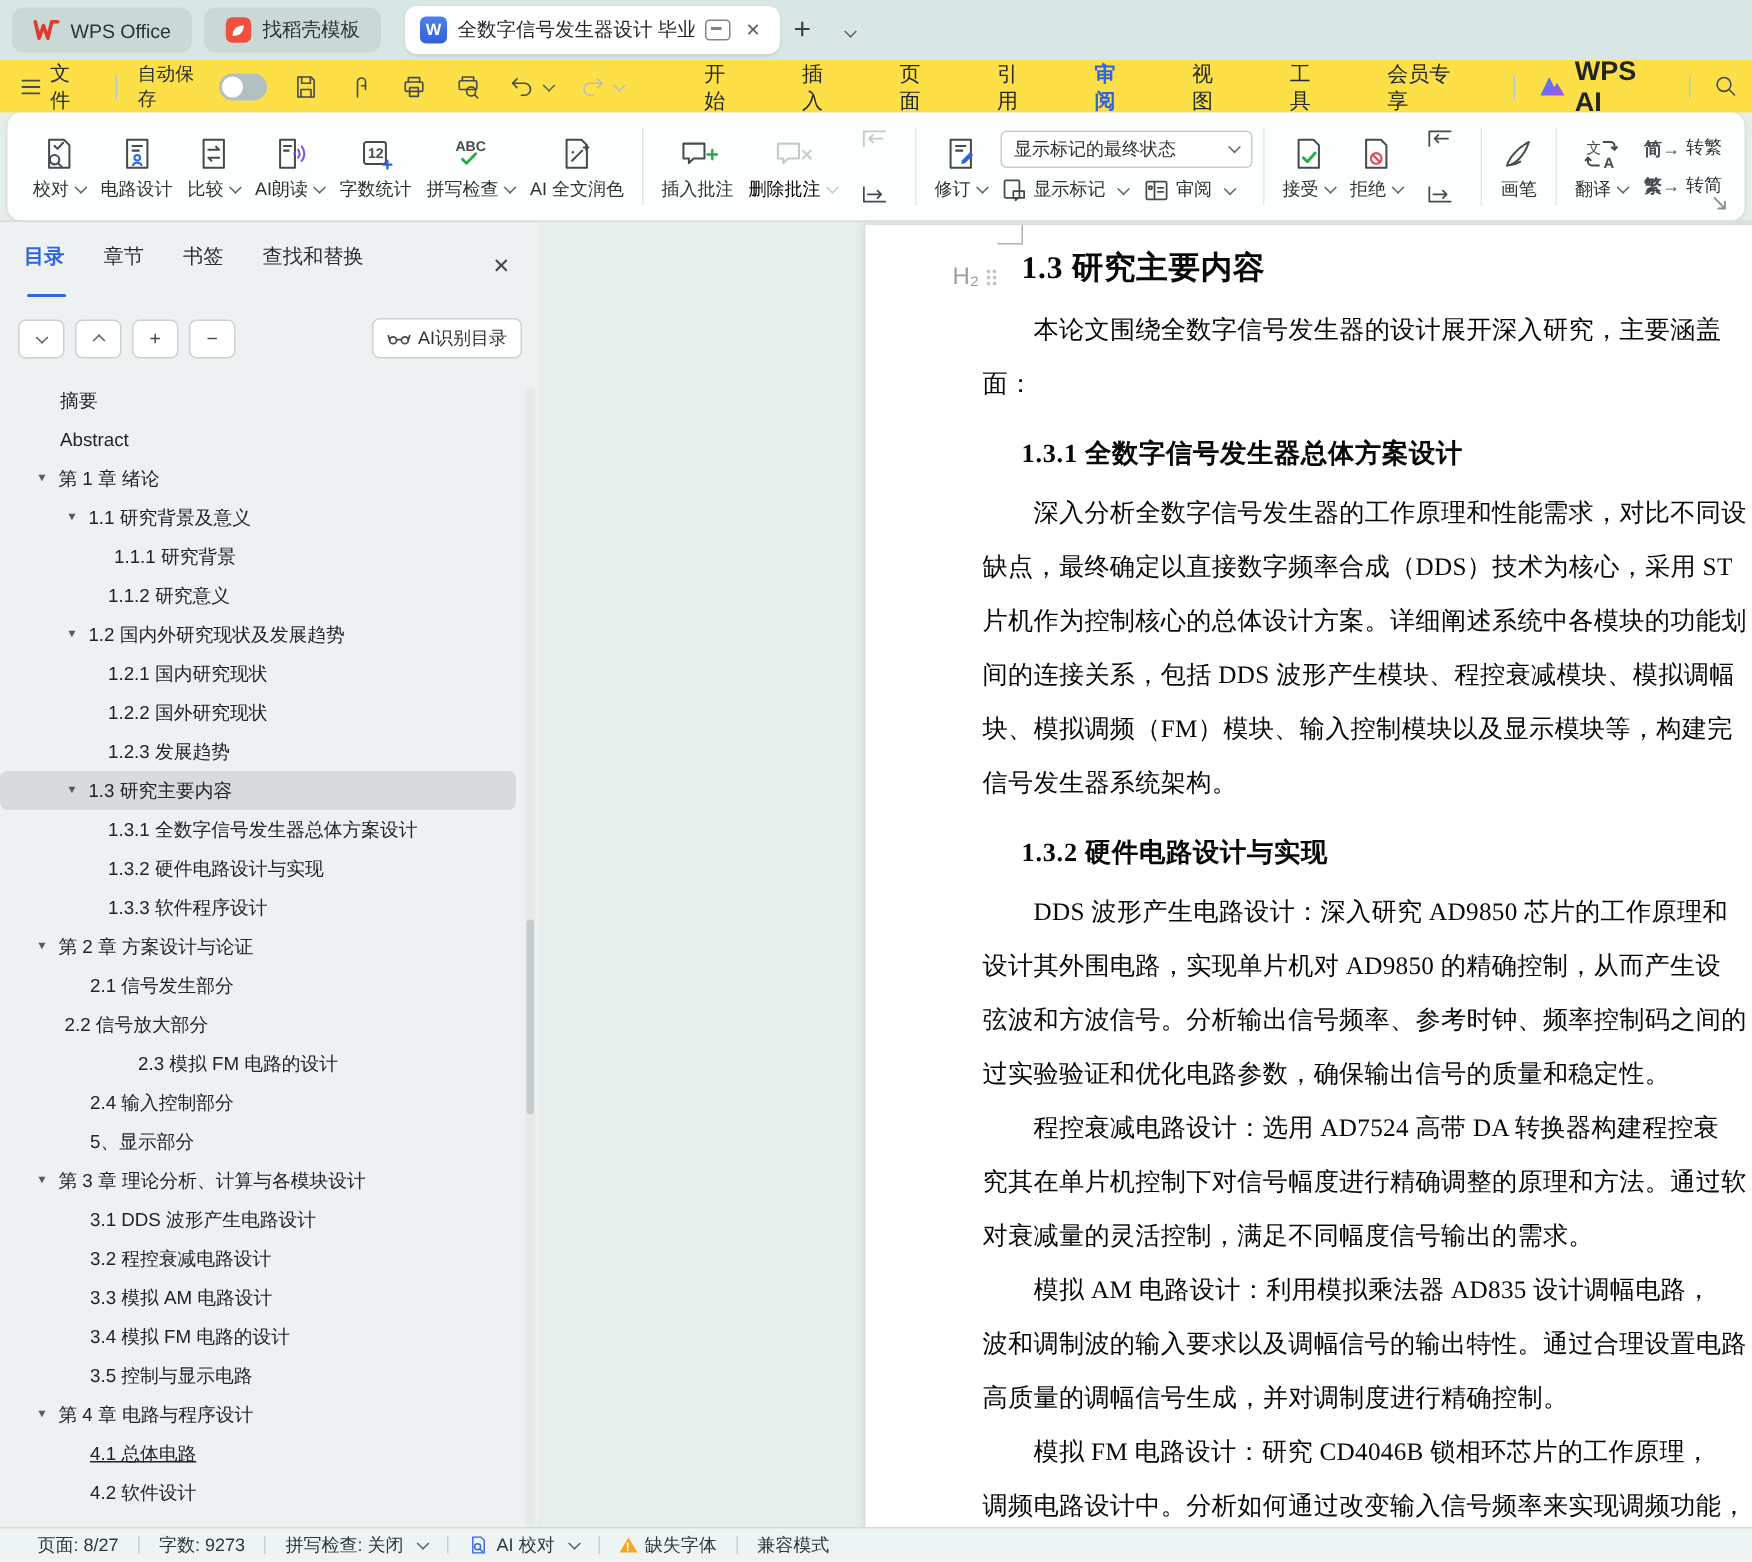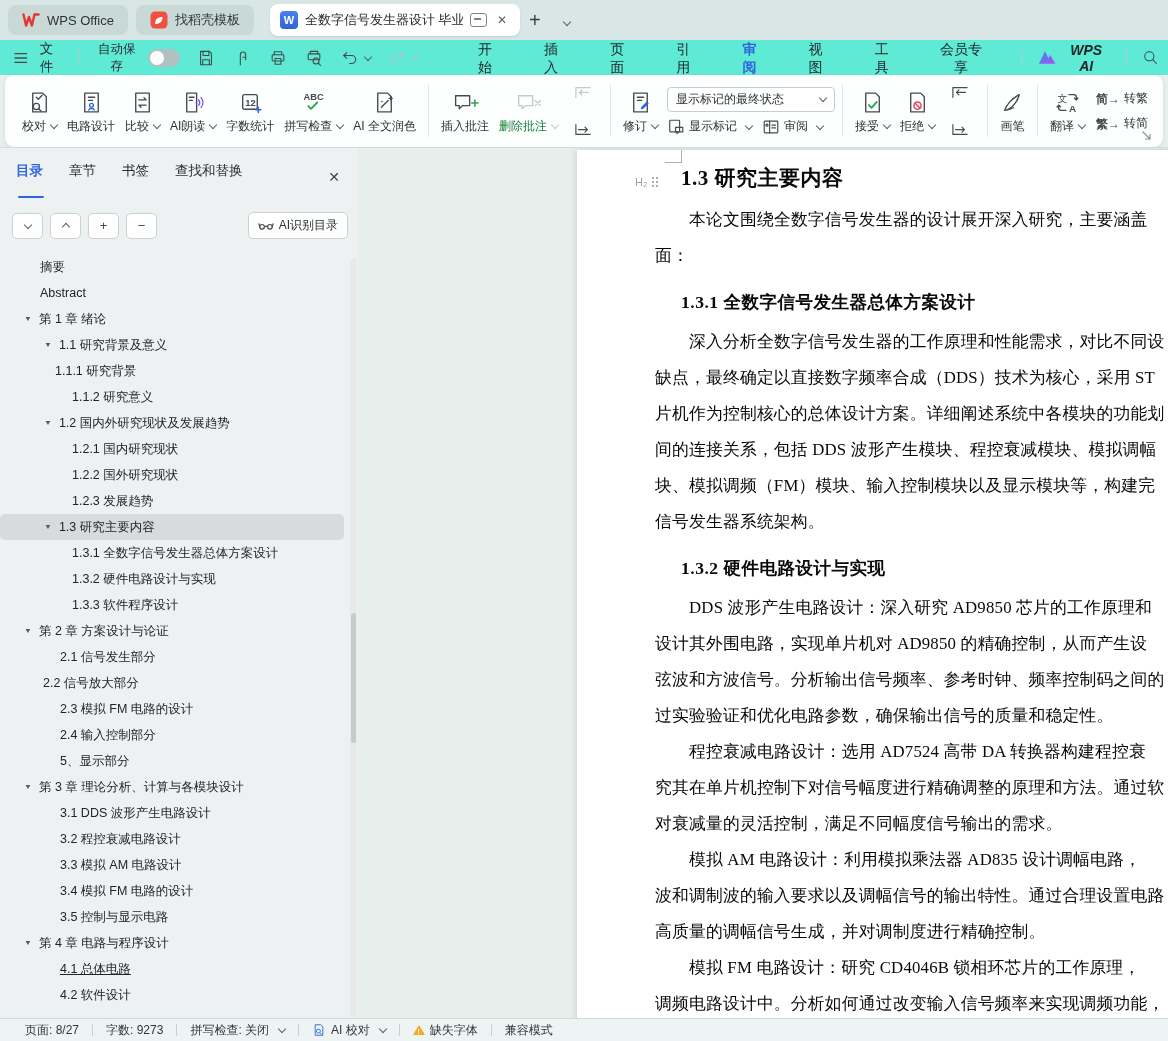--- a/index.html
+++ b/index.html
@@ -13,38 +13,38 @@
   .topbar{position:absolute;left:0;top:0;width:100%;height:40px;background:#d8e7e5;display:flex;align-items:center;padding-left:8px;box-sizing:border-box;}
   .pill{height:30px;border-radius:8px;background:#c9d9d6;display:flex;align-items:center;gap:7px;padding:0 14px;margin-right:8px;font-size:13px;color:#2c3236;cursor:default;}
   .doctab{height:32px;border-radius:8px;background:#ffffff;display:flex;align-items:center;gap:7px;padding:0 10px;margin-left:8px;font-size:13px;color:#24292e;box-shadow:0 1px 2px rgba(40,60,60,.12);}
   .doctab .ttl{max-width:158px;overflow:hidden;white-space:nowrap;}
   .wdoc{width:18px;height:18px;border-radius:4px;background:linear-gradient(180deg,#4a80f0,#2f62d8);color:#fff;font-size:11px;font-weight:bold;display:flex;align-items:center;justify-content:center;}
   .sessic{width:15px;height:12px;border:1.2px solid #7d858a;border-radius:3px;position:relative;}
   .sessic::after{content:"";position:absolute;left:3px;top:4px;width:7px;height:1.5px;background:#7d858a;}
   .tclose{font-size:12px;color:#5a6065;padding:2px 3px;}
   .tbtn{font-size:20px;color:#3a4045;padding:0 9px;font-weight:300;}
   
-  .menubar{position:absolute;left:0;top:40px;width:100%;height:35px;background:#5eead4;display:flex;align-items:center;font-size:13.5px;color:#2a2f33;text-align:center;}
+  .menubar{position:absolute;left:0;top:40px;width:100%;height:35px;background:#fde047;display:flex;align-items:center;font-size:13.5px;color:#2a2f33;}
   .mb-file{display:flex;align-items:center;gap:6px;padding:0 12px 0 14px;}
   .vsep{width:1px;height:16px;background:#b9c7c5;margin:0 6px;}
   .autosave{display:flex;align-items:center;gap:7px;font-size:12.5px;padding:0 8px;}
   .tgl{width:33px;height:18px;border-radius:9px;background:#b3c0c2;position:relative;}
   .tgl .knob{position:absolute;left:2px;top:2px;width:14px;height:14px;border-radius:50%;background:#fff;}
   .mico{padding:3px 5px;margin:0 3px;}
   .mico.dis svg *{stroke:#b7bec2;}
   .menu-tabs{display:flex;align-items:center;gap:0;margin-left:26px;}
   .mtab{font-size:14px;padding:7px 20px 5px;position:relative;color:#24292e;}
   .mtab.on{color:#2f66e0;font-weight:bold;}
   .mtab.on::after{content:"";position:absolute;left:20px;right:20px;bottom:-2px;height:3px;border-radius:2px;background:#2f66e0;}
-  .wpsai{display:flex;align-items:center;gap:6px;font-size:14px;font-weight:bold;color:#202528;padding:0 10px;font-style:italic;}
+  .wpsai{display:flex;align-items:center;gap:6px;font-size:18px;font-weight:bold;color:#202528;padding:0 10px;}
   
   .ribbon{position:absolute;left:5px;top:75px;width:1158px;height:72px;background:#fdfefe;border-radius:9px;box-shadow:0 1px 3px rgba(50,70,70,.14);display:flex;align-items:center;padding:0 4px 0 12px;box-sizing:border-box;}
   .rbtn{display:flex;flex-direction:column;align-items:center;justify-content:center;gap:5px;padding:5px 5px;border-radius:5px;font-size:12px;color:#2c3236;white-space:nowrap;}
   .rbtn .rlab{display:flex;align-items:center;line-height:12px;}
-  .rbtn.dis{color:#15803d;}
+  .rbtn.dis{color:#000000;}
   .rbtn.dis svg *{stroke:#c3c9cc;}
   .rbtn.dis .car{border-color:#c3c9cc;}
   .rdiv{width:1px;height:52px;background:#e2e8e8;margin:0 7px;flex:none;}
   .rsmcol{display:flex;flex-direction:column;gap:6px;margin:0 2px;}
   .rsm{width:26px;height:22px;display:flex;align-items:center;justify-content:center;border-radius:4px;}
   .revcol{display:flex;flex-direction:column;gap:6px;margin-left:4px;}
   .rsel{width:168px;height:25px;border:1px solid #c6cdd0;border-radius:4px;background:#fff;display:flex;align-items:center;justify-content:space-between;padding:0 8px;font-size:12px;color:#2c3236;box-sizing:border-box;}
   .rrow{display:flex;gap:10px;align-items:center;}
   .rinline{display:flex;align-items:center;gap:4px;font-size:12px;color:#2c3236;}
   .hanzi-ic{font-size:12px;font-weight:bold;color:#454a4f;line-height:12px;}
@@ -65,21 +65,21 @@
   .toc{position:absolute;left:0;right:8px;top:106px;bottom:0;overflow:hidden;}
   .toc-row{height:26px;line-height:26px;font-size:12.5px;color:#212529;display:flex;align-items:center;white-space:nowrap;border-radius:5px;margin-right:6px;}
   .toc-row.sel{background:#d7dbdc;}
   .tarrow{font-size:8px;color:#555b60;margin-right:7px;transform:scaleY(.9);}
   .sb-scroll{position:absolute;right:1px;top:110px;bottom:0;width:7px;background:#e7eaeb;border-radius:4px;}
   .sb-thumb{position:absolute;left:1px;width:5px;top:355px;height:130px;border-radius:3px;background:#c6cbcd;}
   .canvas{flex:1;position:relative;background:#e7efed;overflow:hidden;}
   
   .page{position:absolute;left:219px;top:2px;width:700px;height:880px;background:#ffffff;box-shadow:0 0 7px rgba(60,80,80,.22);}
   .corner{position:absolute;left:88px;top:0px;width:16px;height:12px;border-right:1px solid #aab2b6;border-bottom:1px solid #aab2b6;}
-  .h2mark{position:absolute;left:58px;top:26px;display:flex;align-items:center;gap:4px;color:#9aa1a6;font-size:11px;}
+  .h2mark{position:absolute;left:58px;top:26px;display:flex;align-items:center;gap:4px;color:#9aa1a6;font-size:16px;}
   .dots{display:inline-block;width:8px;height:12px;
         background-image:radial-gradient(#a7adb2 1px,transparent 1.1px);
         background-size:4px 4px;}
   .doc{padding:14px 0 0 78px;font-family:"Liberation Serif","DejaVu Serif",serif;color:#090909;}
   .doc-h2{font-size:21px;font-weight:bold;margin:0 0 10px 26px;letter-spacing:.5px;}
   .doc-h3{font-size:17.5px;font-weight:bold;margin:16px 0 10px 26px;letter-spacing:.5px;}
   .dline{font-size:16.8px;line-height:36px;white-space:nowrap;letter-spacing:.2px;}
   .dline.ind{padding-left:34px;}
   
   .statusbar{position:absolute;left:0;bottom:0;width:100%;height:23px;background:#eef4f3;border-top:1px solid #d2dbda;display:flex;align-items:center;font-size:12px;color:#30363b;padding-left:12px;box-sizing:border-box;}
@@ -473,21 +473,21 @@
           <span>Abstract</span>
         </div>
         <div class="toc-row" style="padding-left: 24px;">
           <span class="tarrow">▼</span>
           <span>第 1 章 绪论</span>
         </div>
         <div class="toc-row" style="padding-left: 44px;">
           <span class="tarrow">▼</span>
           <span>1.1 研究背景及意义</span>
         </div>
-        <div class="toc-row" style="padding-left: 55px;">
+        <div class="toc-row" style="padding-left: 76px;">
           <span>1.1.1 研究背景</span>
         </div>
         <div class="toc-row" style="padding-left: 72px;">
           <span>1.1.2 研究意义</span>
         </div>
         <div class="toc-row" style="padding-left: 44px;">
           <span class="tarrow">▼</span>
           <span>1.2 国内外研究现状及发展趋势</span>
         </div>
         <div class="toc-row" style="padding-left: 72px;">
@@ -515,21 +515,21 @@
         <div class="toc-row" style="padding-left: 24px;">
           <span class="tarrow">▼</span>
           <span>第 2 章 方案设计与论证</span>
         </div>
         <div class="toc-row" style="padding-left: 60px;">
           <span>2.1 信号发生部分</span>
         </div>
         <div class="toc-row" style="padding-left: 43px;">
           <span>2.2 信号放大部分</span>
         </div>
-        <div class="toc-row" style="padding-left: 60px;">
+        <div class="toc-row" style="padding-left: 92px;">
           <span>2.3 模拟 FM 电路的设计</span>
         </div>
         <div class="toc-row" style="padding-left: 60px;">
           <span>2.4 输入控制部分</span>
         </div>
         <div class="toc-row" style="padding-left: 60px;">
           <span>5、显示部分</span>
         </div>
         <div class="toc-row" style="padding-left: 24px;">
           <span class="tarrow">▼</span>

